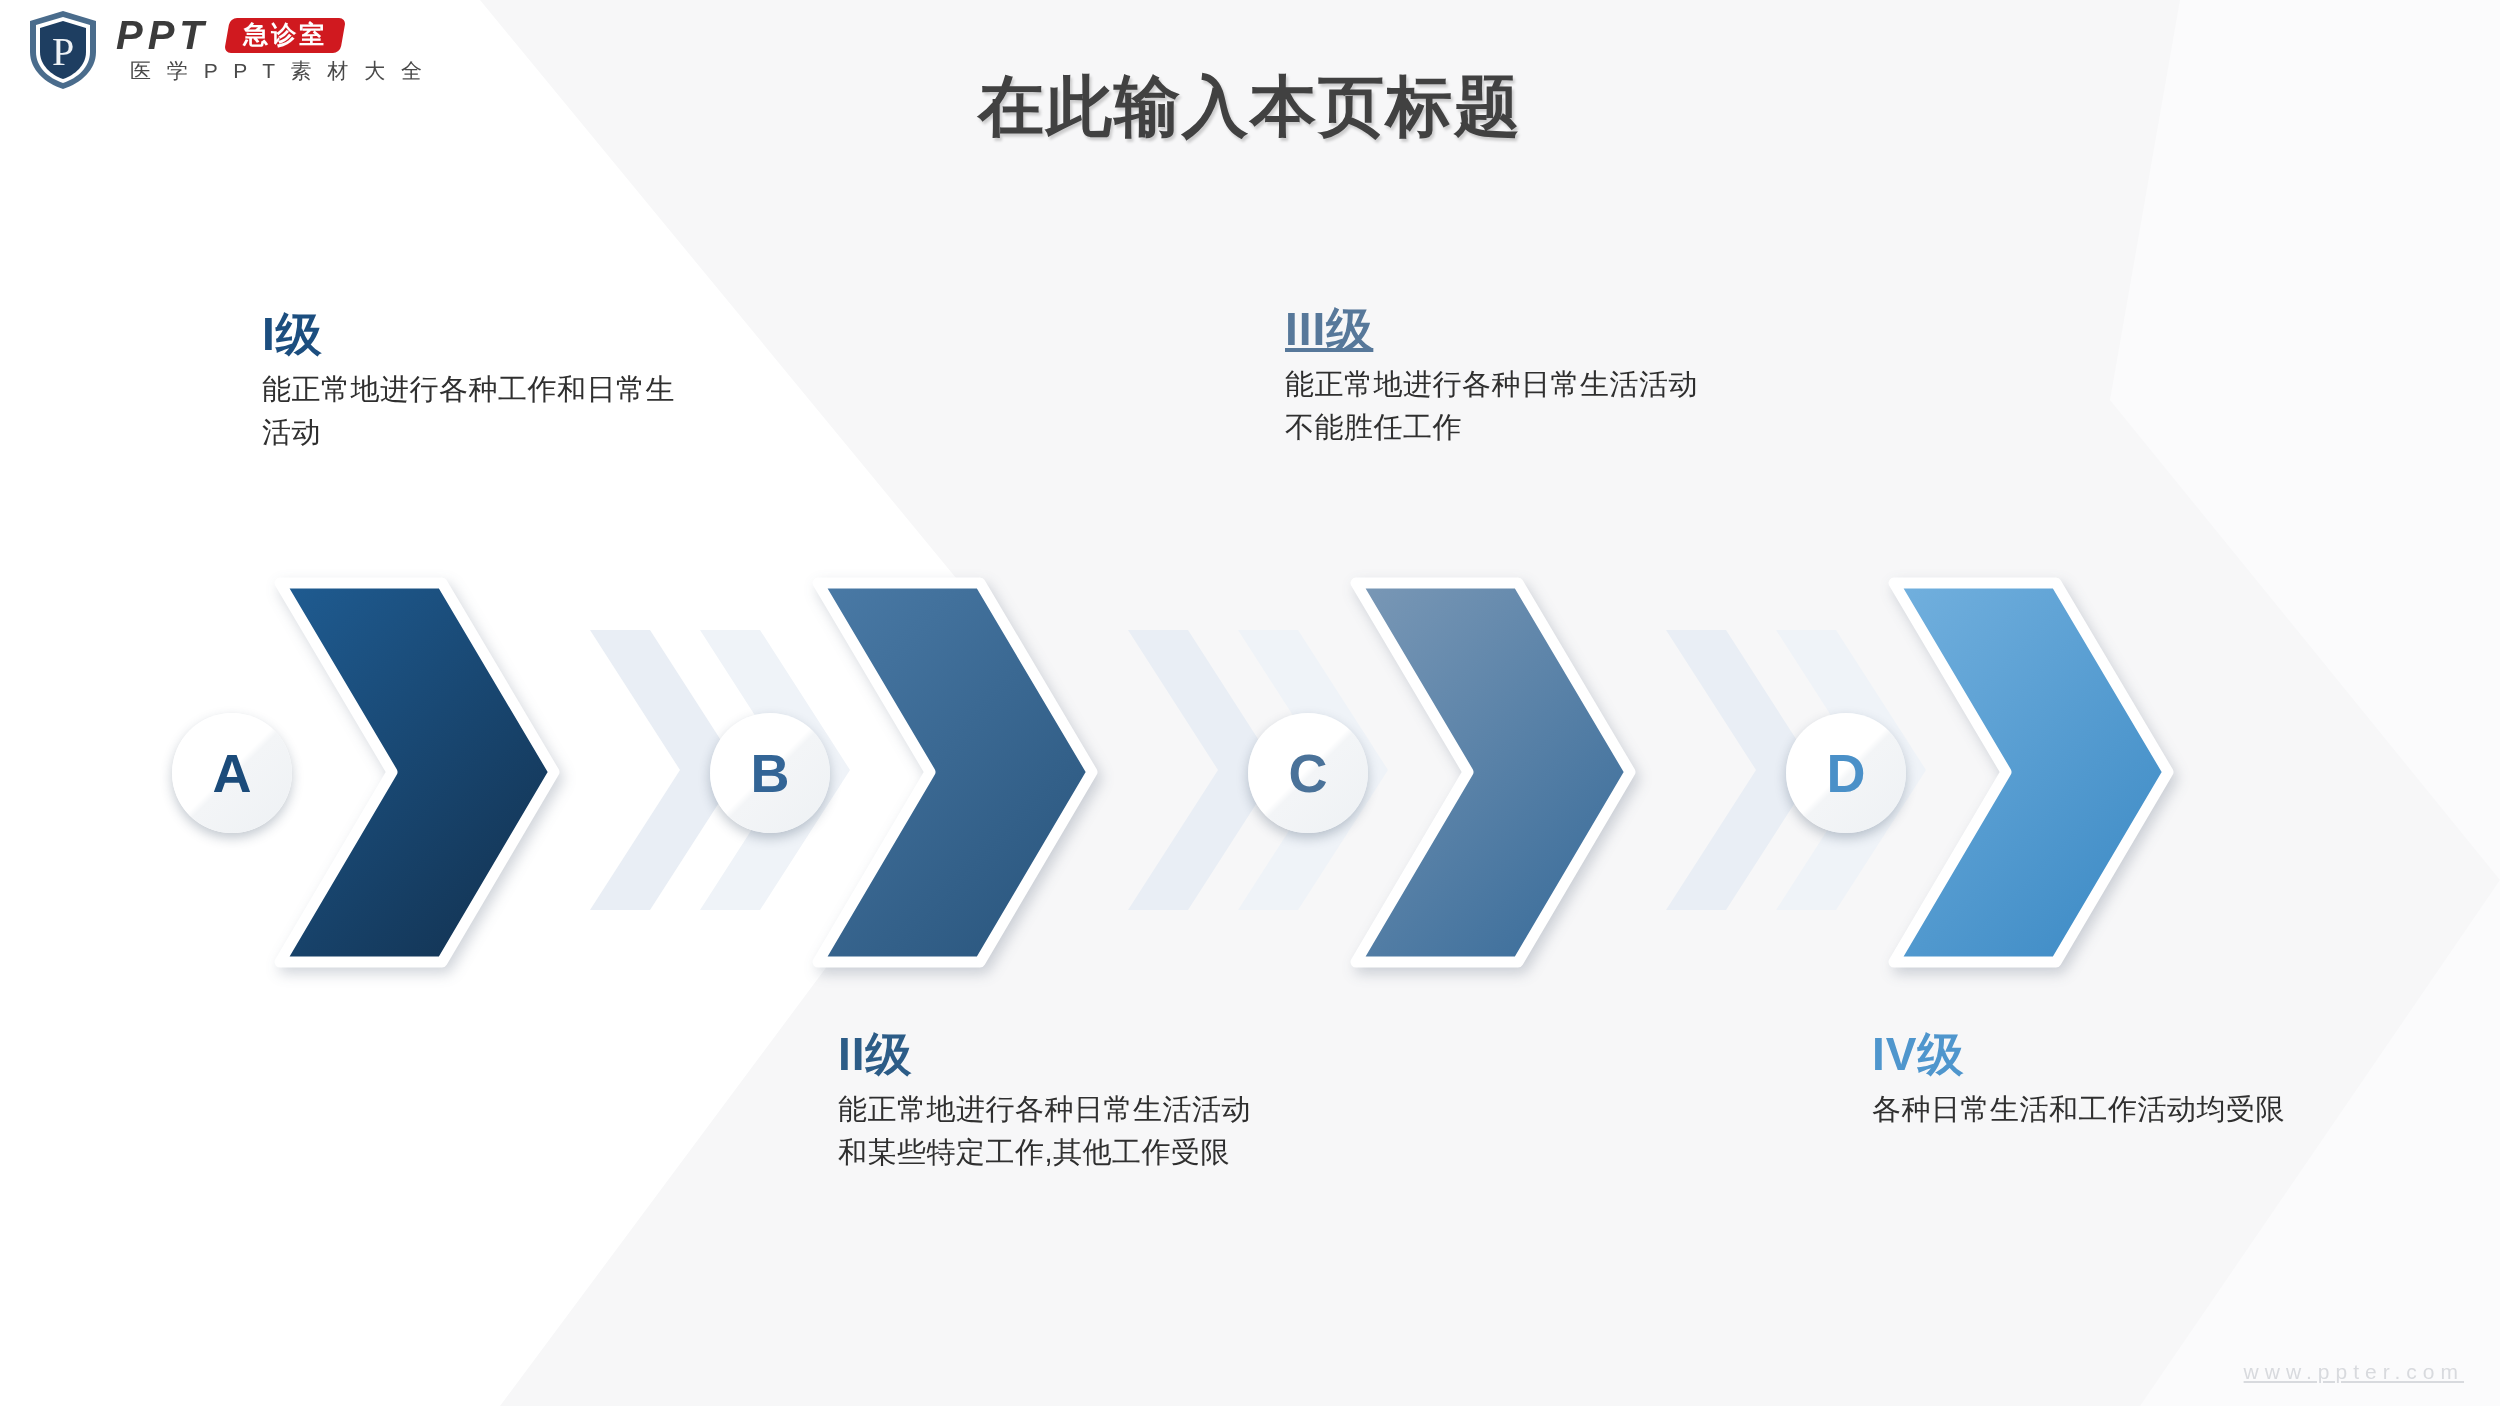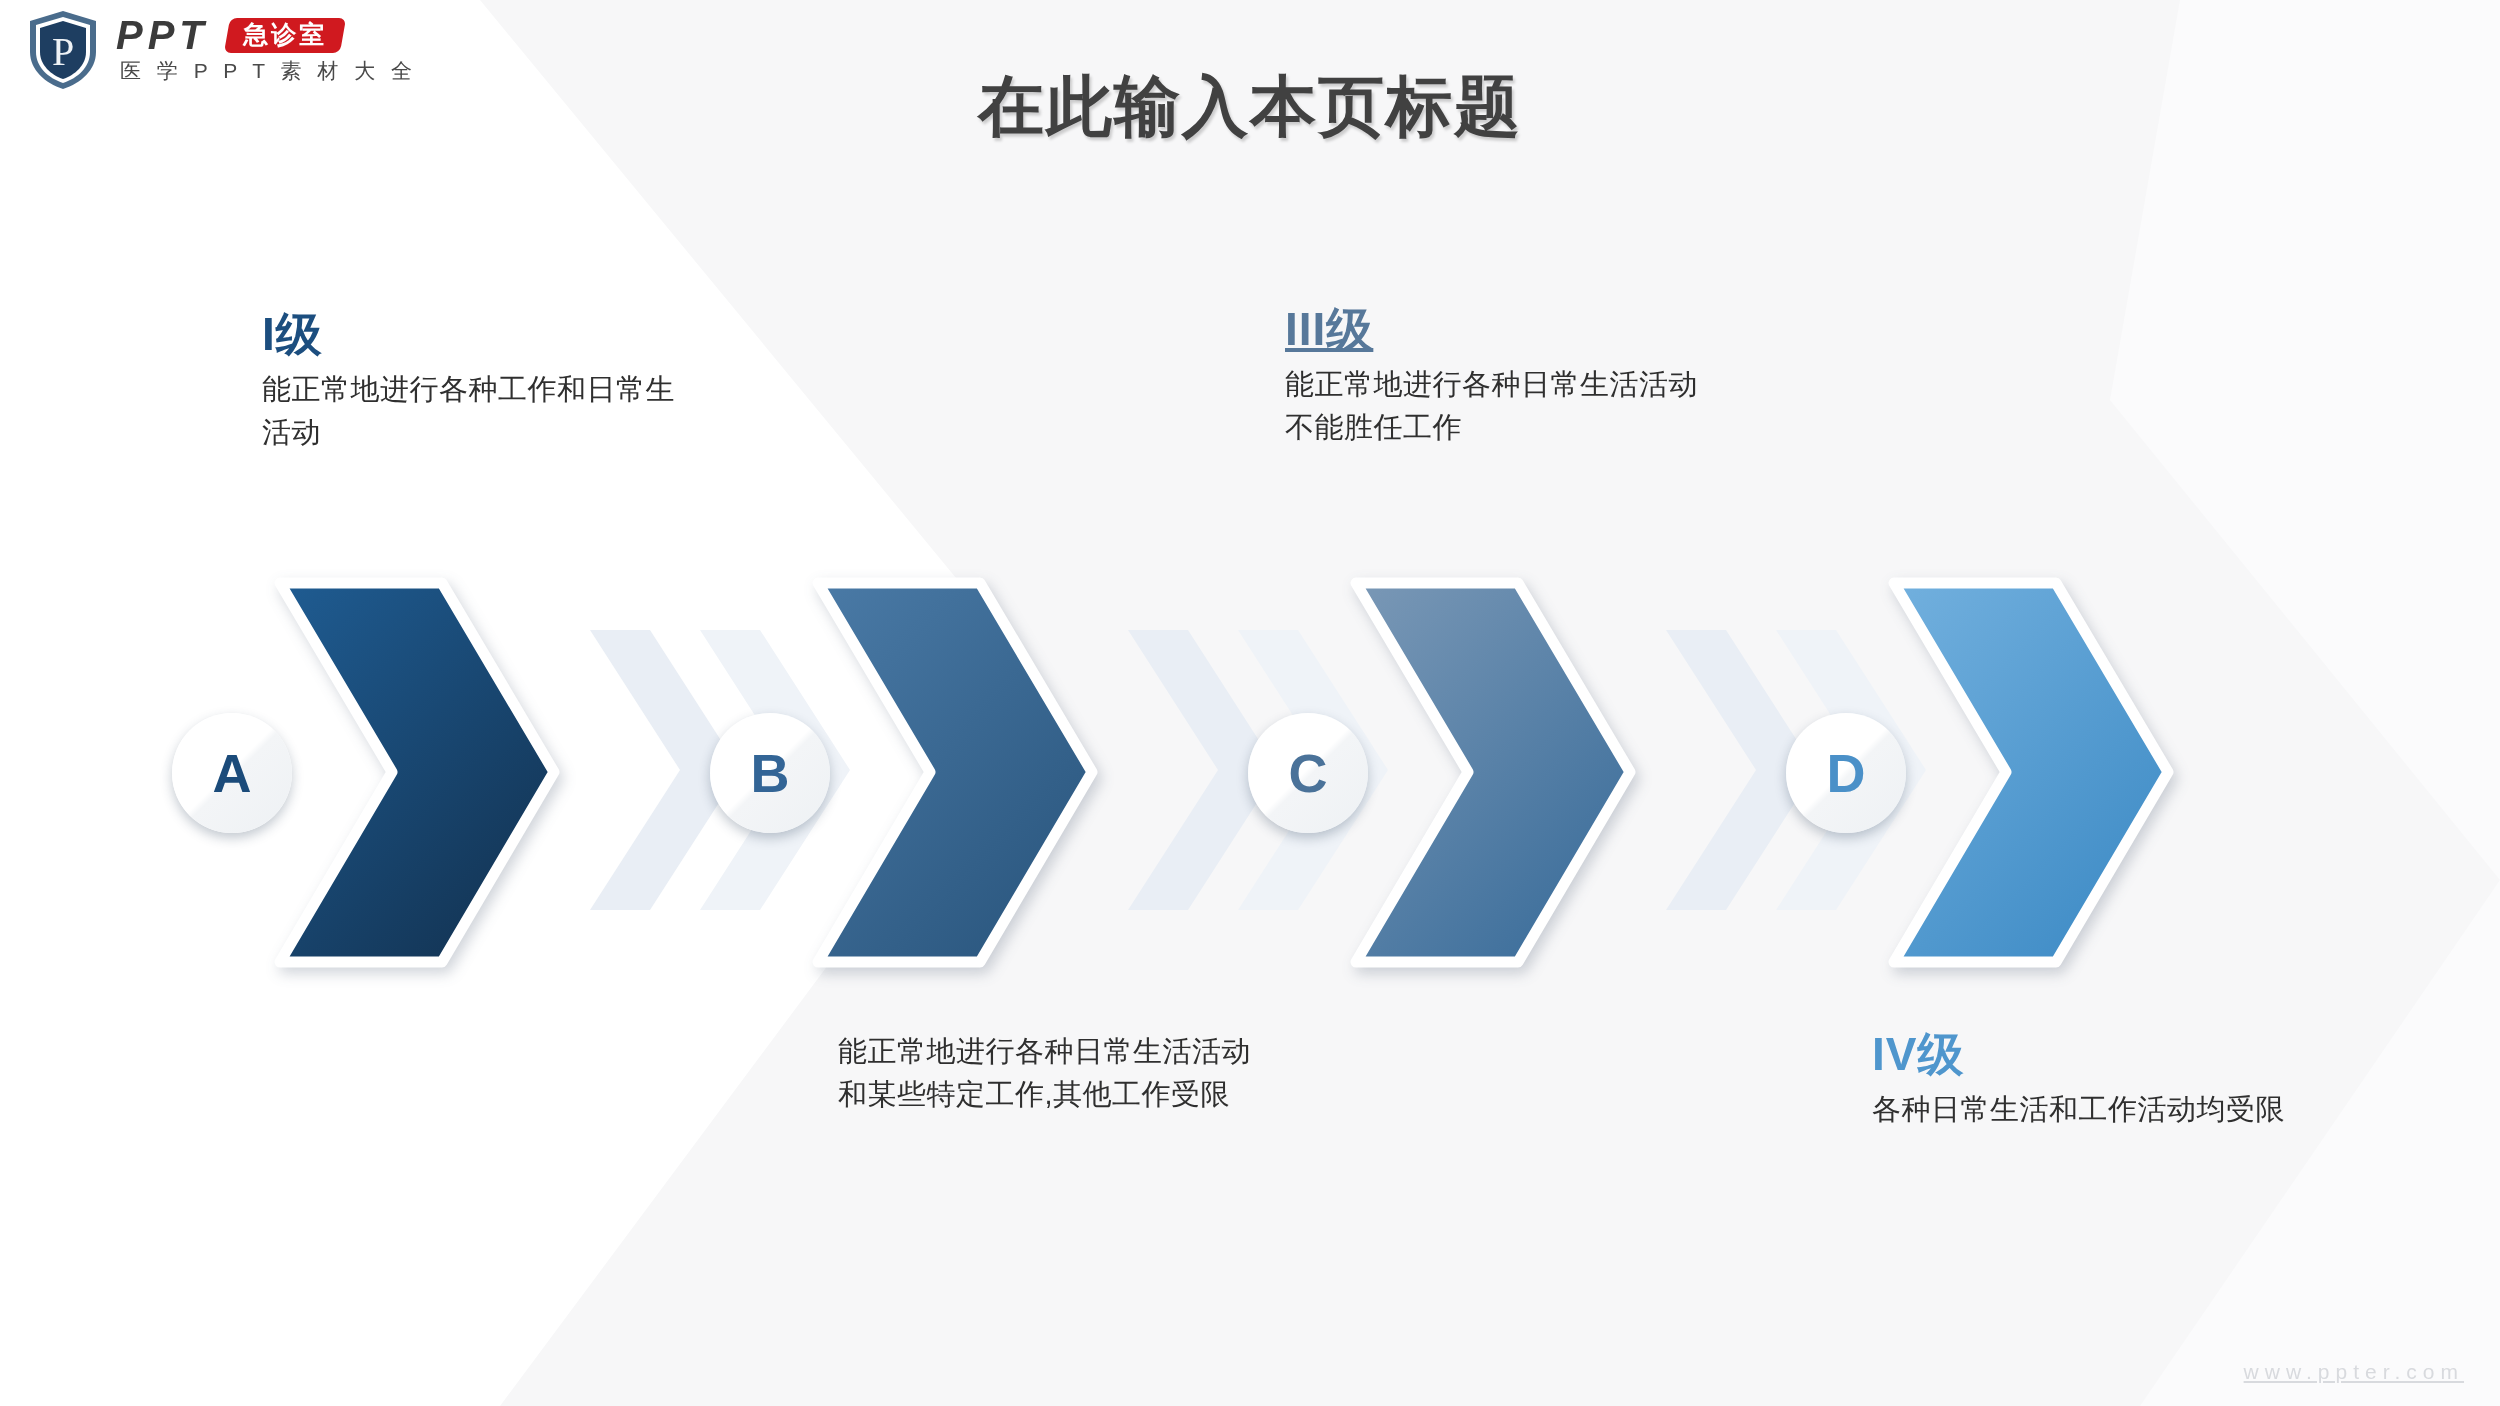--- a/index.html
+++ b/index.html
@@ -68,21 +68,21 @@
     border-radius: 7px;
     transform: skewX(-10deg);
     line-height: 1.08;
   }
   .logo-badge span { display: inline-block; transform: skewX(10deg); }
   .logo-row2 {
     font-size: 21px;
     letter-spacing: 5px;
     color: #4a4a4a;
     font-weight: 500;
-    margin-left: 4px;
+    margin-left: 14px;
   }
 
   
   .page-title {
     position: absolute;
     left: 0;
     right: 0;
     top: 40px;
     text-align: center;
     font-size: 66px;
@@ -253,20 +253,21 @@
     </div>
   </div>
 
   <div class="label-block" style="left:262px;top:310px;">
     <div class="label-level" style="color:#1c4e7f;">I级</div>
     <div class="label-desc">能正常地进行各种工作和日常生
 活动</div>
   </div>
 
   <div class="label-block" style="left:838px;top:1030px;">
+    <div class="label-level" style="color:#2c5c87;">II级</div>
     <div class="label-desc">能正常地进行各种日常生活活动
 和某些特定工作,其他工作受限</div>
   </div>
 
   <div class="label-block" style="left:1285px;top:305px;">
     <div class="label-level" style="color:#57789a;text-decoration:underline;">III级</div>
     <div class="label-desc">能正常地进行各种日常生活活动
 不能胜任工作</div>
   </div>
 

